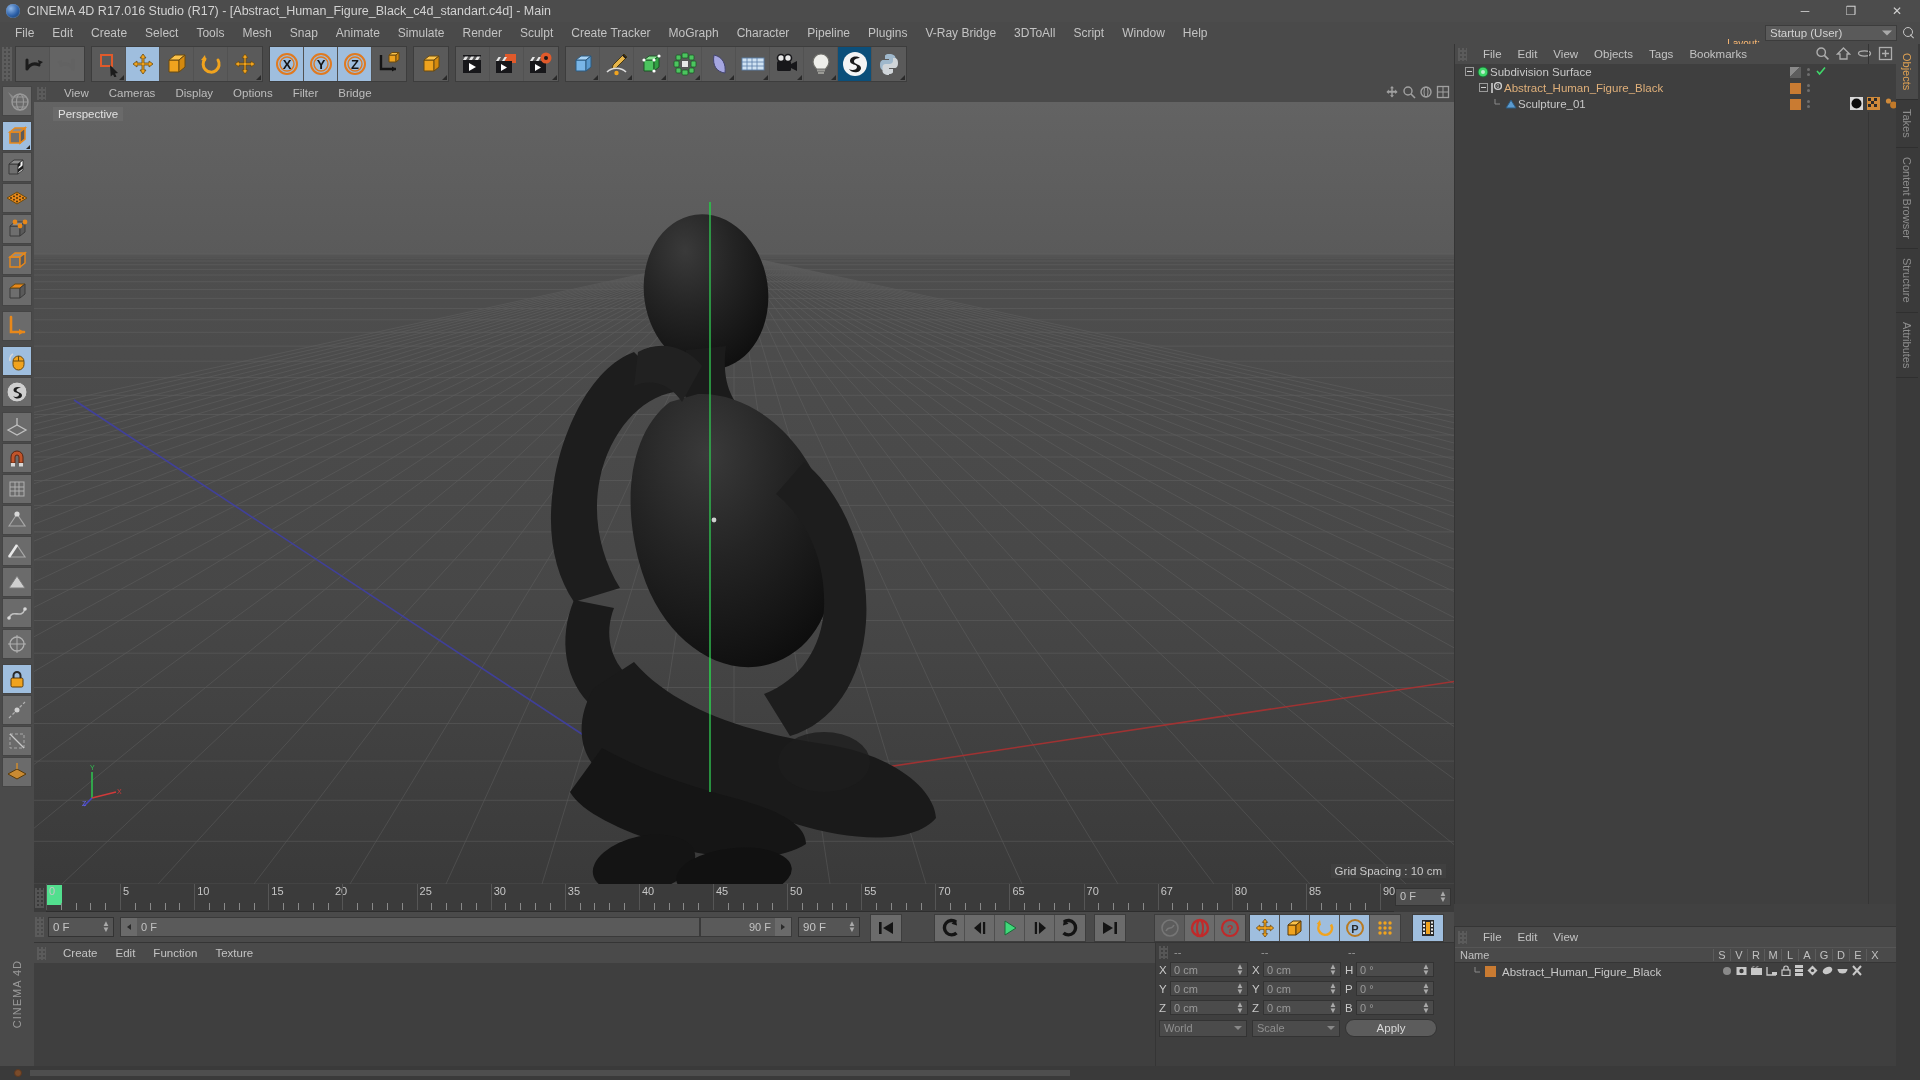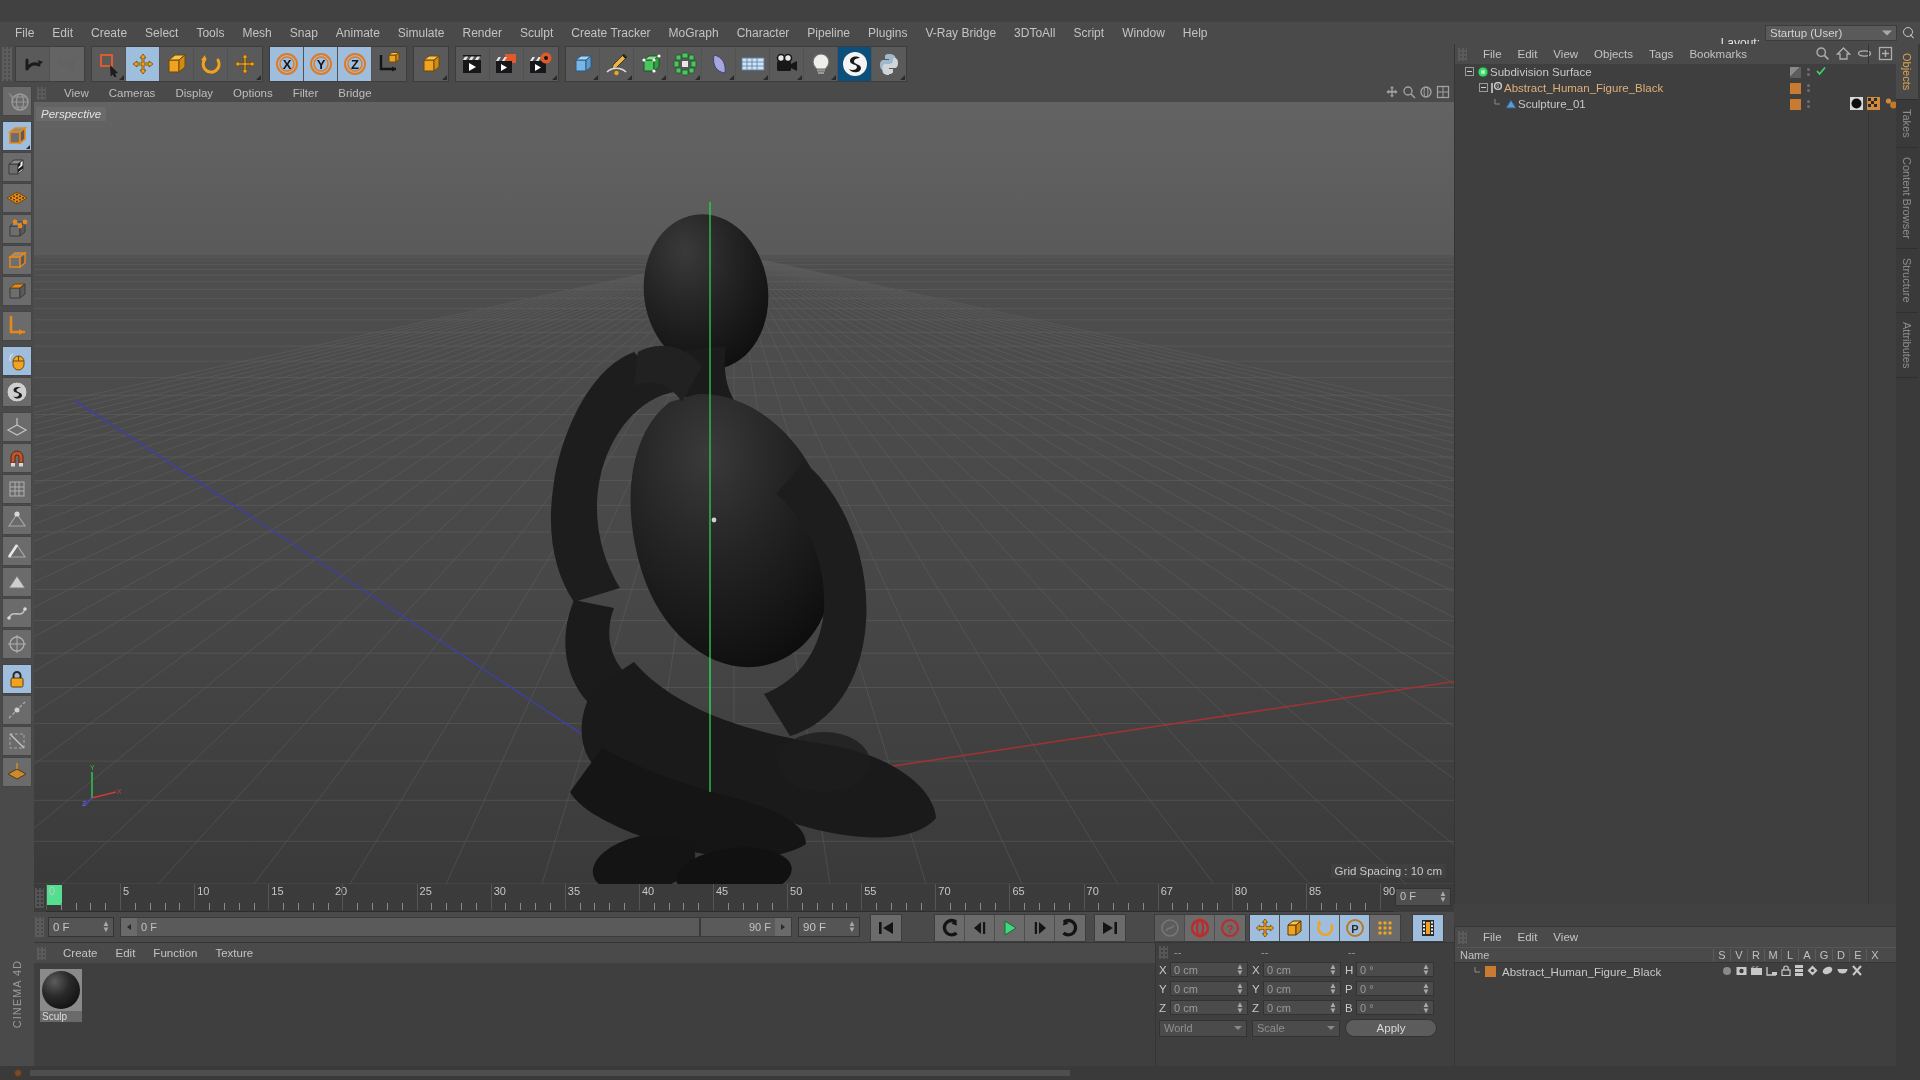--- a/index.html
+++ b/index.html
@@ -28,21 +28,21 @@
   .win-btn { width:46px; height:22px; display:flex; align-items:center; justify-content:center;
              color:#d0d0d0; font-size:12px; }
 
   
   .menubar {
     position:absolute; top:22px; left:0; width:1920px; height:22px;
     background:#4a4a4a; display:flex; align-items:center; padding-left:6px;
   }
   .menu-item { padding:2px 9px; font-size:12px; color:#c3c3c3; white-space:nowrap; }
   .layout-box { position:absolute; right:4px; top:22px; height:22px; display:flex; align-items:center; gap:5px; }
-  .layout-lbl { font-size:12px; color:#e5e5e5;margin-top:20px; }
+  .layout-lbl { font-size:10px; color:#fdba74;margin-top:20px; }
   .layout-sel {
     width:132px; height:16px; background:#5a5a5a; border:1px solid #3c3c3c;
     display:flex; align-items:center; padding:0 4px; font-size:11.5px; color:#d2d2d2;
     position:relative;
   }
   .layout-sel .caret { position:absolute; right:4px; top:50%; transform:translateY(-50%);
     width:0;height:0;border-left:5px solid transparent;border-right:5px solid transparent;border-top:5px solid #aaa; }
   .mag-ico { width:14px;height:14px; position:relative; }
   .mag-ico::before { content:""; position:absolute; left:1px; top:1px; width:8px;height:8px;
     border:1.4px solid #c5c5c5; border-radius:50%; }
@@ -93,22 +93,22 @@
     background-size:4px 4px; opacity:.5; margin-right:8px;}
   .vp-menu { padding:1px 10px; font-size:11.5px; color:#bdbdbd; }
   .vp-nav { position:absolute; right:4px; top:1px; display:flex; gap:3px; align-items:center; }
   .vp-nav .nv { width:14px;height:14px; opacity:.75; }
 
   .viewport {
     position:absolute; top:18px; left:0; width:1420px; height:782px;
     background:linear-gradient(180deg,#5e5e5e 0%,#565656 28%,#4e4e4e 29%,#3d3d3d 100%);
     overflow:hidden;
   }
-  .vp-label { position:absolute; top:5px; left:2px; background:#6a6a6a; color:#e2e2e2;
-              font-size:11.5px; padding:1px 5px; z-index:6;font-style:italic; }
+  .vp-label { position:absolute; top:5px; left:19px; background:#6a6a6a; color:#e2e2e2;
+              font-size:11.5px; padding:1px 5px; z-index:6; }
   .grid-spacing { position:absolute; right:8px; bottom:6px; color:#c9c9c9; font-size:11.5px;
                   background:rgba(70,70,70,.55); padding:1px 4px; z-index:6;}
   .axis-gizmo { position:absolute; left:48px; bottom:76px; width:46px;height:46px; z-index:6; }
 
   
   .objmgr { position:absolute; top:44px; left:1454px; width:442px; height:860px; background:#3f3f3f;
             border-left:1px solid #353535; }
   .om-menubar { height:20px; background:#4a4a4a; display:flex; align-items:center; padding-left:3px; }
   .om-menu { padding:1px 8px; font-size:11.5px; color:#c3c3c3; }
   .om-icons { position:absolute; right:3px; top:2px; display:flex; gap:6px; align-items:center; }
@@ -214,20 +214,29 @@
   .statusbar { position:absolute; bottom:0; left:0; width:1920px; height:14px; background:#3a3a3a; }
   .sb-dot { position:absolute; left:14px; top:3px; width:8px;height:8px; border-radius:50%;
             background:#7a4b2a; border:1px solid #5a371f; }
   .sb-scroll { position:absolute; left:30px; top:4px; width:1040px; height:6px; background:#4e4e4e; }
 </style>
 </head>
 <body>
 
 <div id="app">
 
+  <div class="titlebar">
+    <div class="tb-icon"></div>
+    <div class="tb-title">CINEMA 4D R17.016 Studio (R17) - [Abstract_Human_Figure_Black_c4d_standart.c4d] - Main</div>
+    <div class="win-btns">
+      <div class="win-btn">─</div>
+      <div class="win-btn">❐</div>
+      <div class="win-btn close">✕</div>
+    </div>
+  </div>
 
   <div class="menubar" id="menubar">
       <div class="menu-item">File</div>
       <div class="menu-item">Edit</div>
       <div class="menu-item">Create</div>
       <div class="menu-item">Select</div>
       <div class="menu-item">Tools</div>
       <div class="menu-item">Mesh</div>
       <div class="menu-item">Snap</div>
       <div class="menu-item">Animate</div>
@@ -1257,28 +1266,20 @@
   <div class="matmgr">
     <div class="mm-menubar">
       <div class="vp-grip"></div>
       <div id="mm-menus" style="display:flex">
           <div class="mm-menu">Create</div>
           <div class="mm-menu">Edit</div>
           <div class="mm-menu">Function</div>
           <div class="mm-menu">Texture</div>
         </div>
     </div>
-    <div class="mm-body" id="mm-body">
-        <div class="mat-chip">
-          <div class="mat-thumb">
-            <div class="mat-ball"></div>
-          </div>
-          <div class="mat-name">Sculp</div>
-        </div>
-      </div>
   </div>
 
   <div class="coordmgr">
     <div class="cm-head">
       <div class="cm-grip"></div>
       <span class="cm-htxt">--</span>
       <span class="cm-htxt">--</span>
       <span class="cm-htxt">--</span>
     </div>
     <div id="cm-rows">

